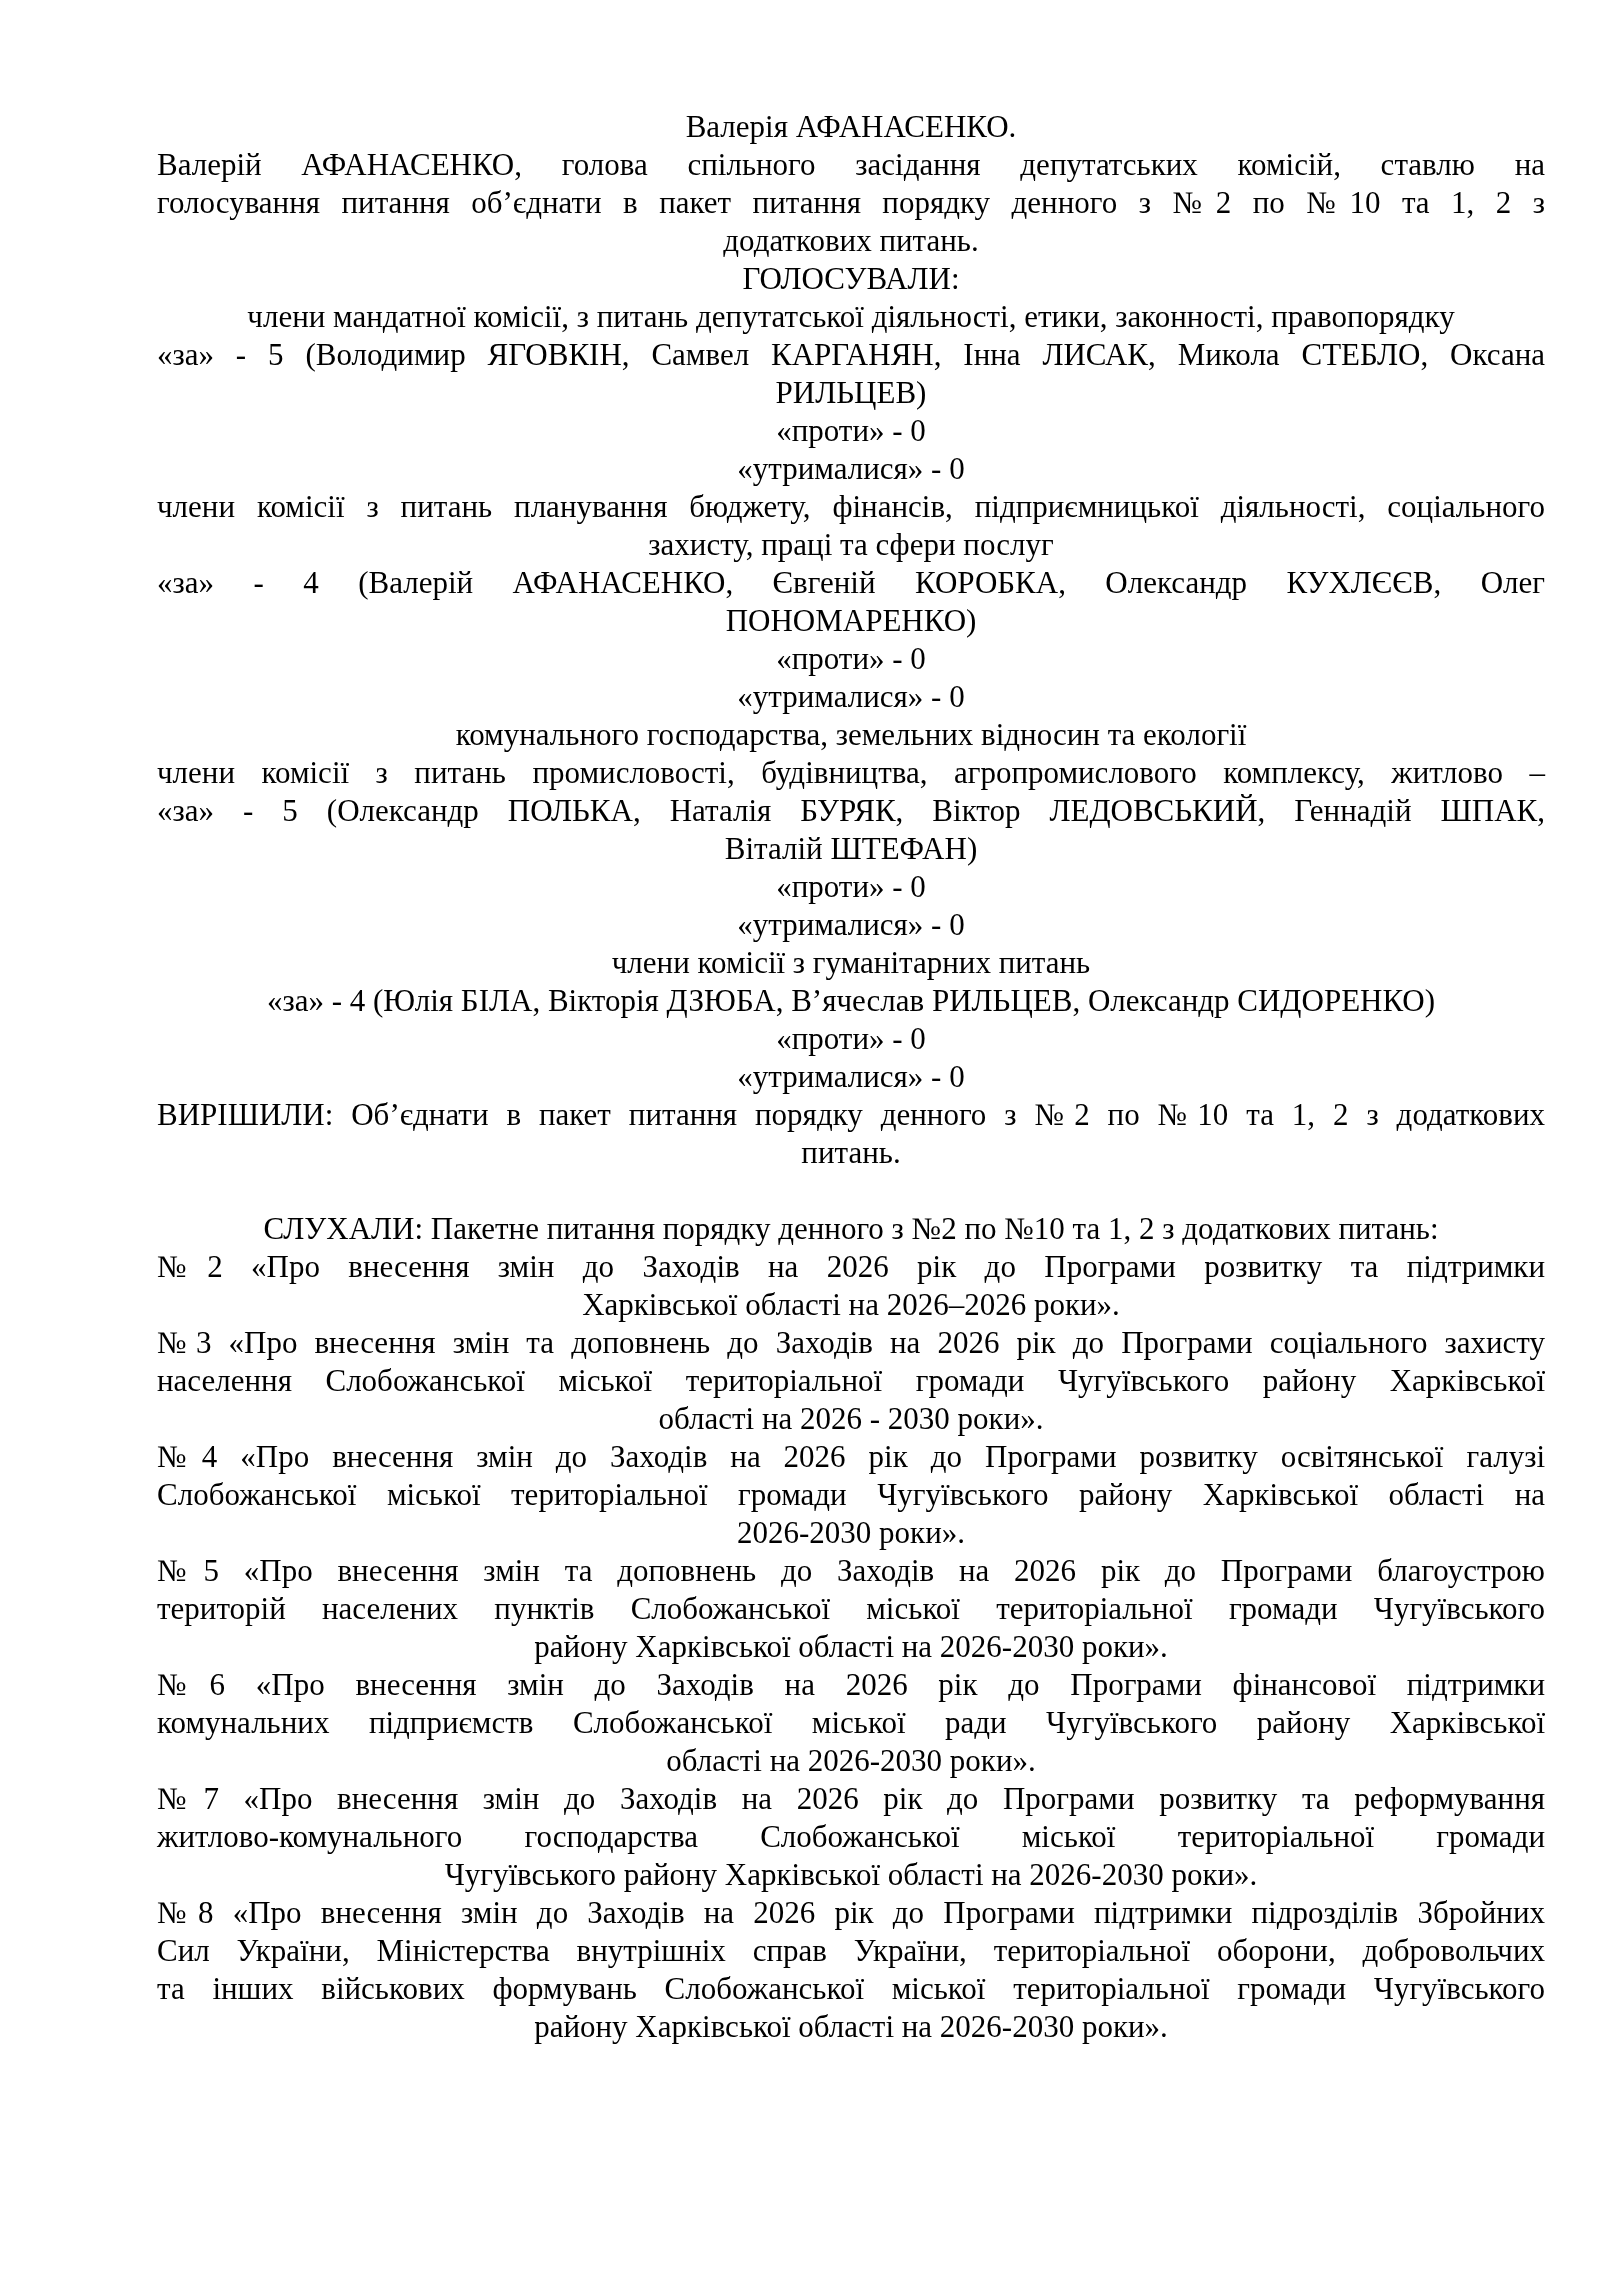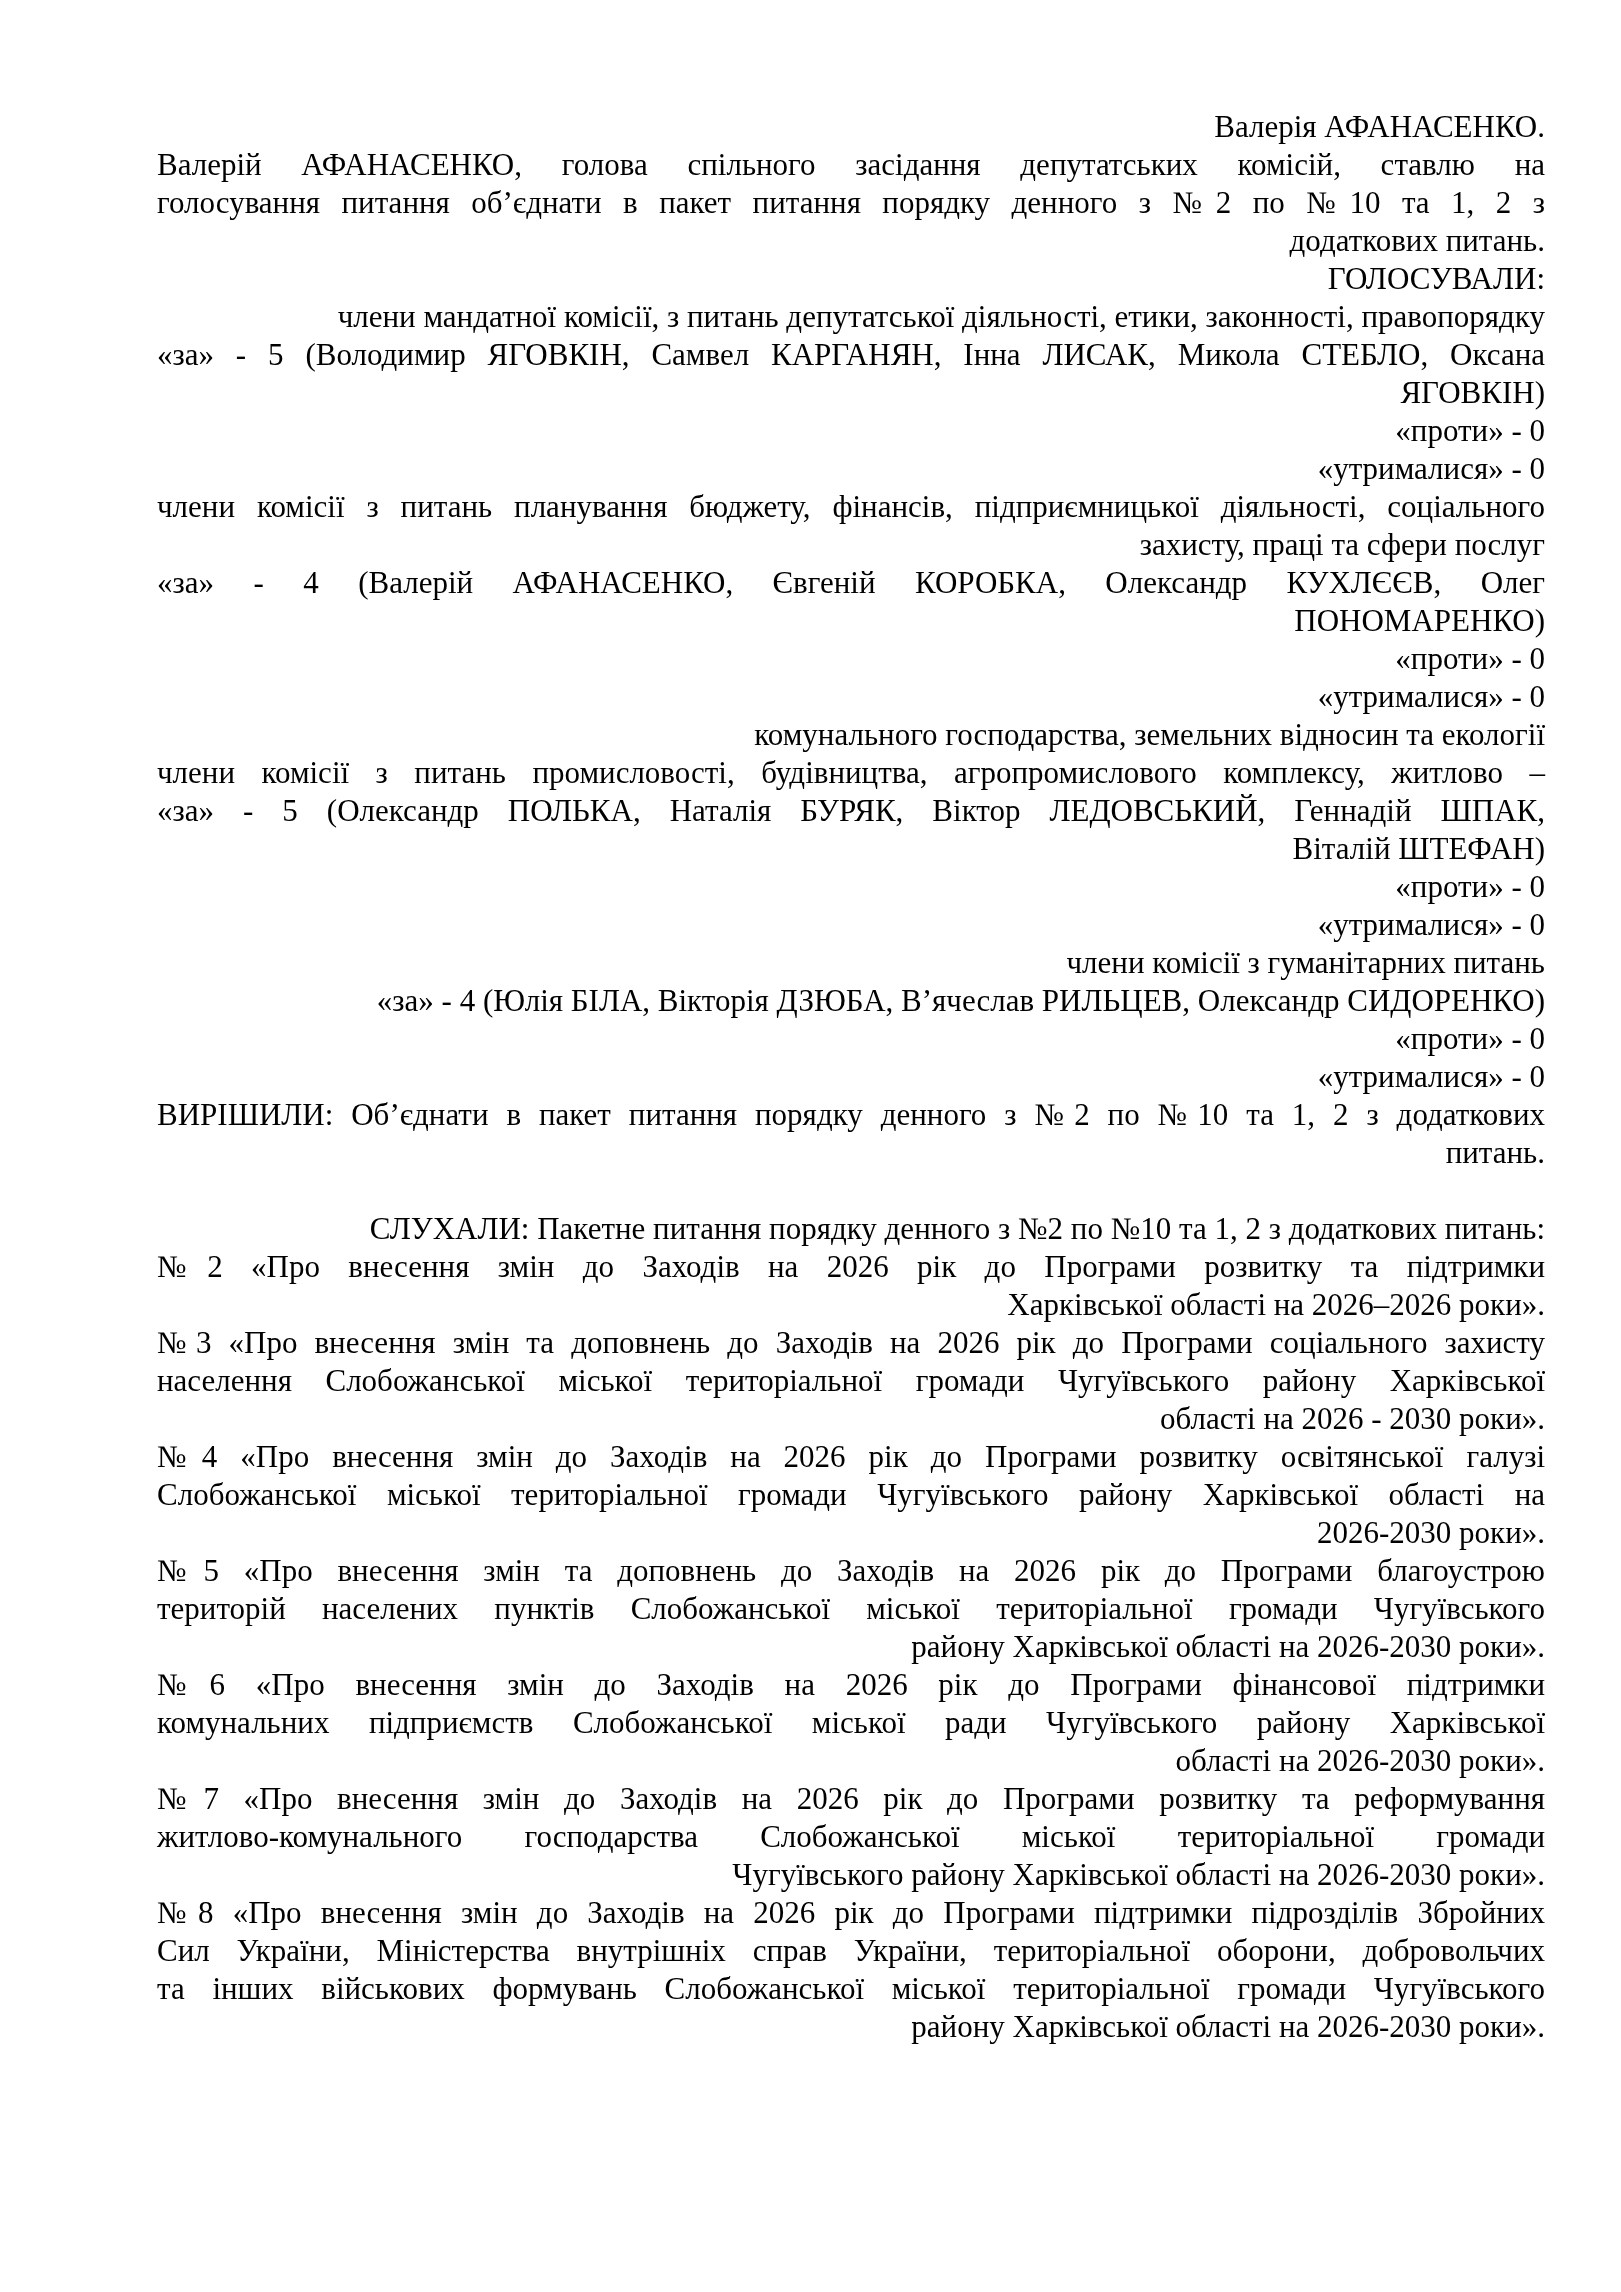--- a/index.html
+++ b/index.html
@@ -15,42 +15,42 @@
     overflow: hidden;
   }
   .content {
     position: absolute;
     left: 157px;
     top: 108px;
     width: 1388px;
   }
   .line {
     height: 38px;
-    text-align: right;
+    text-align: center;
     white-space: normal;
   }
   .line.j {
     text-align: justify;
     text-align-last: justify;
   }
   .line.blank { height: 38px; }
 </style>
 </head>
 <body>
 
 <div class="page">
   <div class="content">
       <div class="line">Валерія АФАНАСЕНКО.</div>
       <div class="line j">Валерій АФАНАСЕНКО, голова спільного засідання депутатських комісій, ставлю на</div>
       <div class="line j">голосування питання об’єднати в пакет питання  порядку денного з №2 по №10 та 1, 2 з</div>
       <div class="line">додаткових питань.</div>
       <div class="line">ГОЛОСУВАЛИ:</div>
       <div class="line">члени мандатної комісії, з питань депутатської діяльності, етики, законності, правопорядку</div>
       <div class="line j">«за» - 5 (Володимир ЯГОВКІН, Самвел КАРГАНЯН, Інна ЛИСАК, Микола СТЕБЛО, Оксана</div>
-      <div class="line">ЯГОВКІН)</div>
+      <div class="line">РИЛЬЦЕВ)</div>
       <div class="line">«проти» - 0</div>
       <div class="line">«утрималися» - 0</div>
       <div class="line j">члени комісії з питань планування бюджету, фінансів, підприємницької діяльності, соціального</div>
       <div class="line">захисту, праці та сфери послуг</div>
       <div class="line j">«за» - 4 (Валерій АФАНАСЕНКО, Євгеній КОРОБКА, Олександр КУХЛЄЄВ, Олег</div>
       <div class="line">ПОНОМАРЕНКО)</div>
       <div class="line">«проти» - 0</div>
       <div class="line">«утрималися» - 0</div>
       <div class="line">комунального господарства, земельних відносин та екології</div>
       <div class="line j">члени комісії з питань промисловості, будівництва, агропромислового комплексу, житлово –</div>

